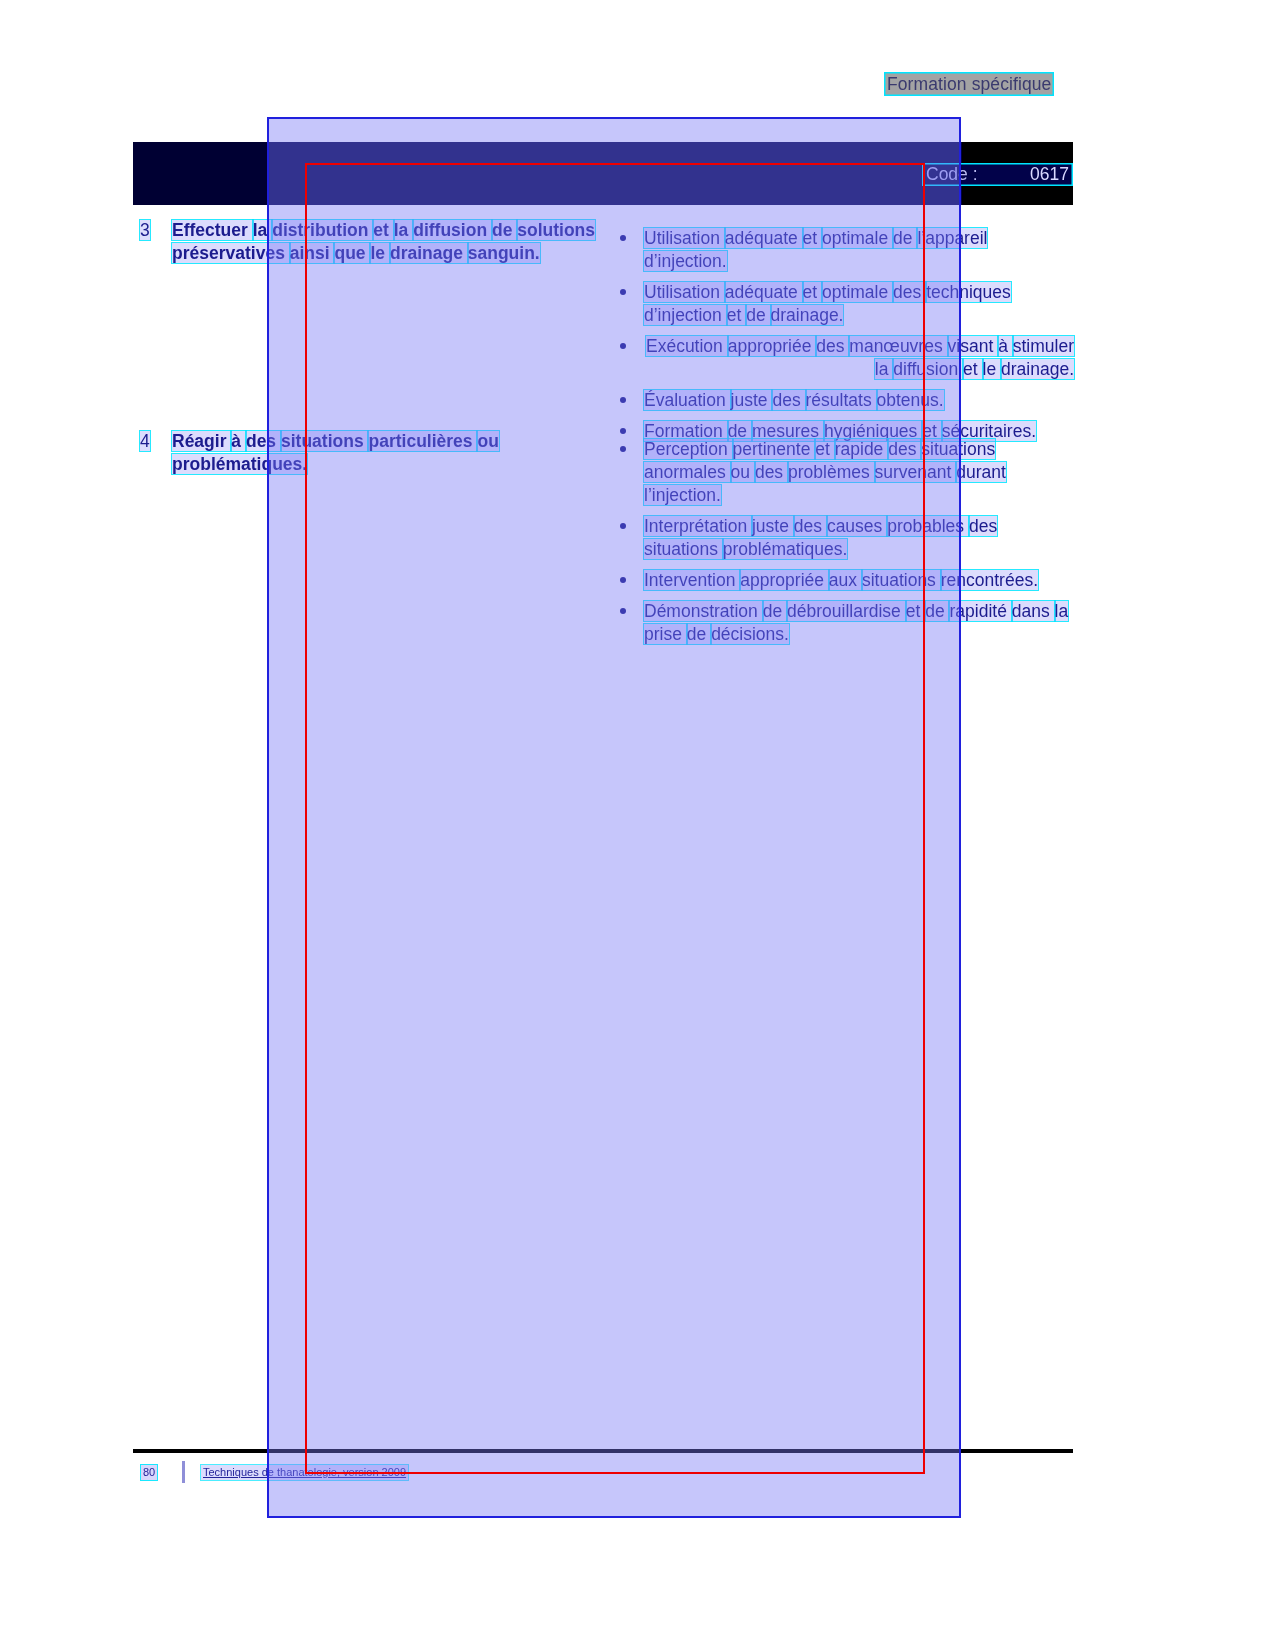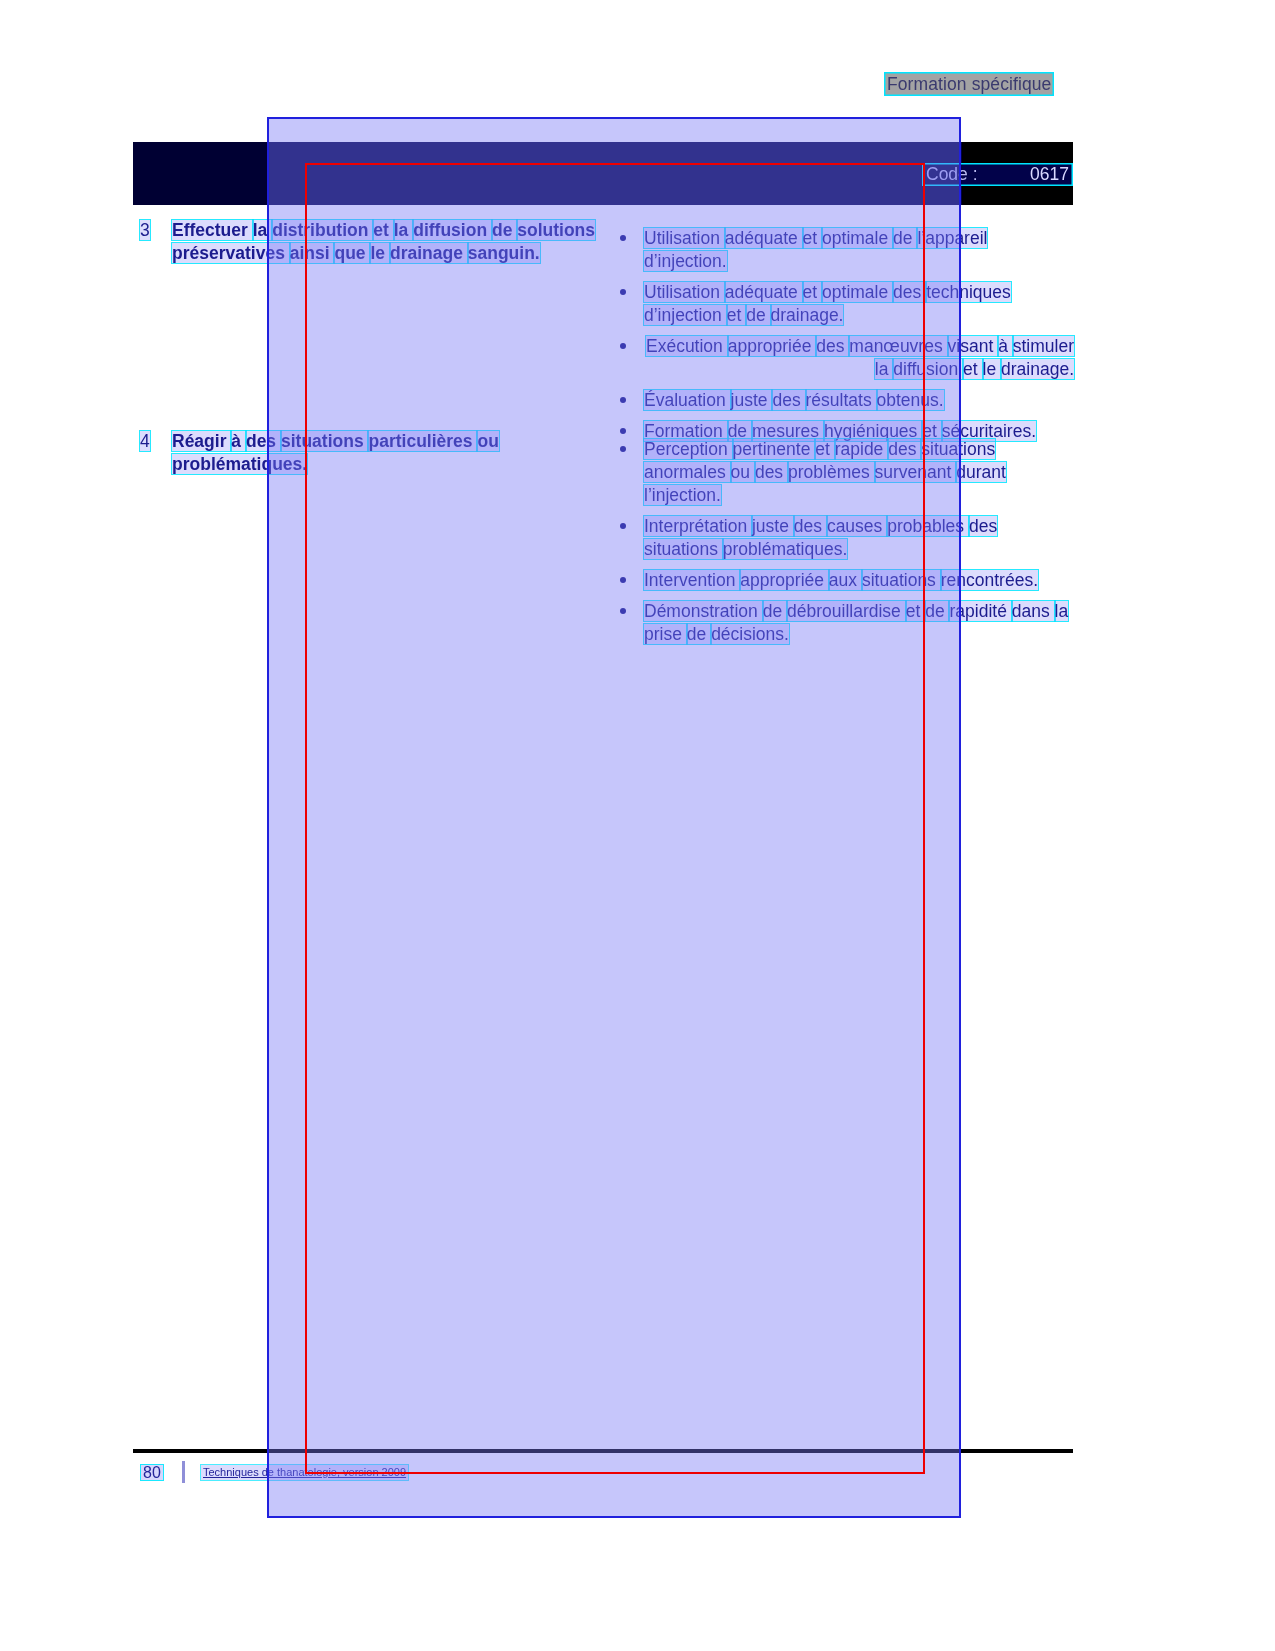--- a/index.html
+++ b/index.html
@@ -190,21 +190,21 @@
     left: 133px;
     top: 1449px;
     width: 940px;
     height: 4px;
     background: #000000;
   }
   .footer-page {
     position: absolute;
     left: 141px;
     top: 1465px;
-    font-size: 16px;
+    font-size: 11px;
     line-height: 15px;
     color: #24249a;
     background: rgba(140,140,250,0.35);
     box-shadow: 0 0 0 1px rgba(0,229,255,0.9);
     padding: 0 2px;
   }
   .footer-text {
     position: absolute;
     left: 201px;
     top: 1465px;

